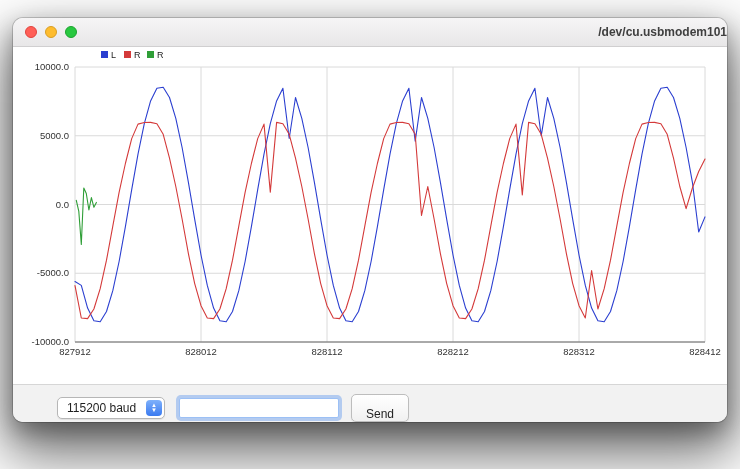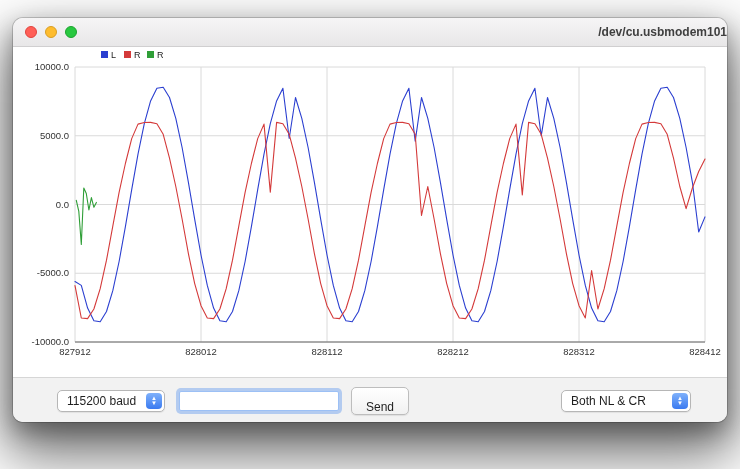--- a/index.html
+++ b/index.html
@@ -23,21 +23,21 @@
   .light.yellow{background:#febc2e;border:1px solid #d89e24;}
   .light.green{background:#28c840;border:1px solid #1da32f;}
   .title{
     position:absolute;left:0;right:0;text-align:right;
     font-size:12px;font-weight:700;color:#3f3f3f;pointer-events:none;
   }
   .plot{flex:1 1 auto;background:#fff;}
   svg{display:block;font-family:"Liberation Sans",sans-serif;}
   .controlsbar{
     flex:0 0 46px;background:#f2f2f2;border-top:1px solid #d6d6d6;
-    display:flex;align-items:center;
+    display:flex;align-items:center;margin-top:7px;
   }
   .popup{
     height:22px;background:#fff;border:1px solid #b6b6b6;border-radius:5px;
     display:flex;align-items:center;font-size:12px;color:#1f1f1f;
     box-shadow:0 1px 1px rgba(0,0,0,0.07);cursor:default;box-sizing:border-box;
   }
   .popup .plabel{padding:0 6px 0 9px;flex:1;white-space:nowrap;overflow:hidden;}
   .popup .arrows{
     width:16px;height:16px;margin-right:2px;border-radius:4px;flex:0 0 16px;
     background:linear-gradient(#7fb1fb,#3a7af0);
@@ -118,23 +118,16 @@
         <span class="arrows">
             <span>▲</span>
             <span>▼</span>
           </span>
       </div>
 
       <input class="msginput" type="text" value="" style="">
 
       <button class="sendbtn">Send</button>
 
-      <div class="popup popup-lineending">
-        <span class="plabel">Both NL &amp; CR</span>
-        <span class="arrows">
-            <span>▲</span>
-            <span>▼</span>
-          </span>
-      </div>
 
     </div>
   </div>
 </div>
 
 </body></html>

